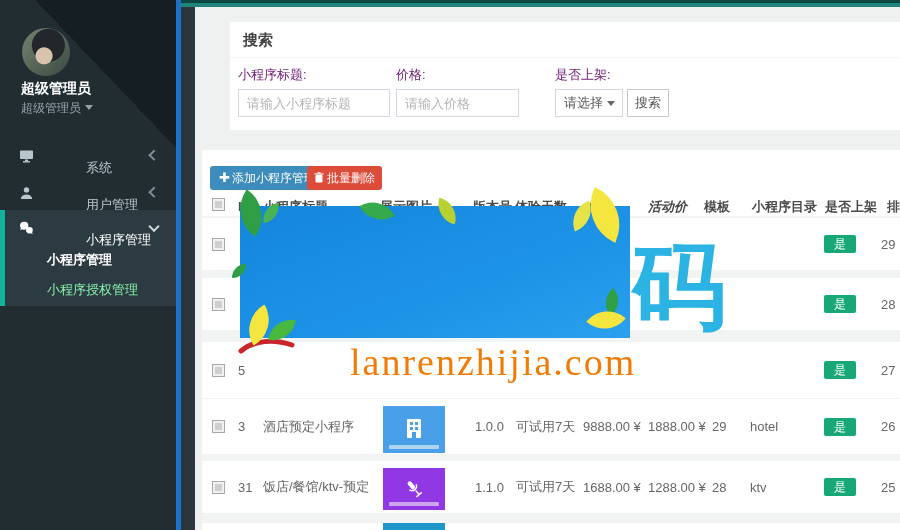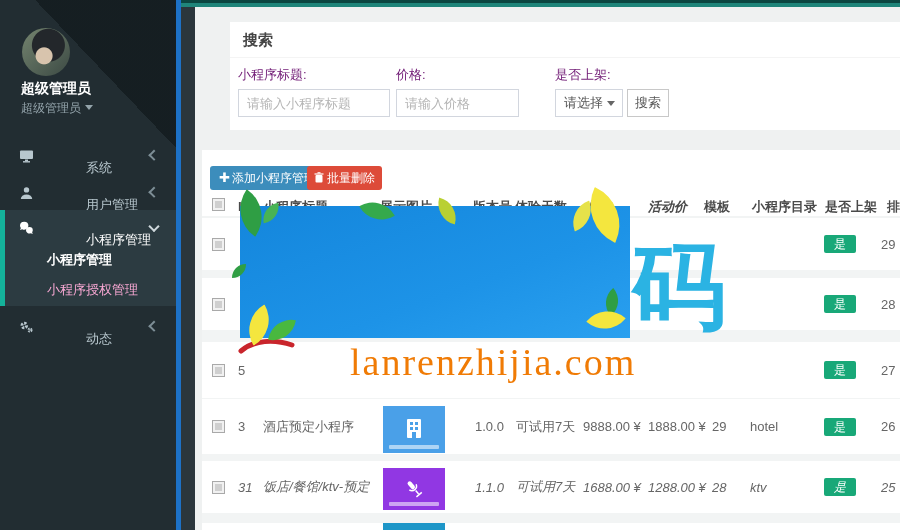--- a/index.html
+++ b/index.html
@@ -30,21 +30,21 @@
   .chev.down{transform:translateY(-70%) rotate(-45deg);}
   #nav-system{top:139px;height:34px;line-height:34px;}
   #nav-users{top:176px;height:34px;line-height:34px;}
   .nav-group-bg{position:absolute;left:0;top:210px;width:176px;height:96px;background:#2c3b41;}
   .active-strip{position:absolute;left:0;top:210px;width:5px;height:96px;background:#14b29a;}
   #nav-mini{top:210px;height:36px;line-height:36px;color:#fff;}
   #nav-mini .chev{border-color:#cfd8dc;}
   .sub-item{position:absolute;left:0;width:176px;height:28px;line-height:28px;font-size:13px;cursor:pointer;}
   .sub-item .lbl{position:absolute;left:47px;}
   #sub-mini{top:246px;color:#ffffff;font-weight:bold;}
-  #sub-auth{top:276px;color:#f9a8d4;}
+  #sub-auth{top:276px;color:#86efac;}
   #nav-dynamic{top:310px;height:34px;line-height:34px;}
 
   .scroll-strip{position:absolute;left:176px;top:0;width:5px;height:530px;background:#1d71c6;}
   .dark-strip{position:absolute;left:181px;top:0;width:14px;height:530px;background:#2b363c;}
 
   
   .topbar{position:absolute;left:181px;right:0;top:0;height:7px;background:#1f857a;border-top:3px solid #0c4641;box-sizing:border-box;}
 
   
   .card{position:absolute;background:#fff;}
@@ -75,21 +75,21 @@
   .btn-del svg{vertical-align:-1px;margin-right:3px;}
 
   .th{position:absolute;top:46px;height:22px;line-height:22px;font-size:13px;font-weight:bold;color:#4a4a4a;white-space:nowrap;}
   .rows-bg{position:absolute;left:0;right:0;top:66px;bottom:0;background:#f2f4f4;}
 
   .trow{position:absolute;left:0;width:698px;background:#fff;}
   #r1{top:68px;height:52px;}
   #r2{top:128px;height:52px;}
   #r3{top:192px;height:56px;}
   #r4{top:249px;height:55px;}
-  #r5{top:311px;height:52px;font-style:italic;}
+  #r5{top:311px;height:52px;}
   #r6{top:373px;height:7px;}
   .cell{position:absolute;top:0;height:100%;display:flex;align-items:center;font-size:13px;color:#666;white-space:nowrap;}
   .c-cb{left:10px;} .c-id{left:36px;} .c-title{left:61px;} .c-ver{left:273px;} .c-days{left:314px;}
   .c-price{left:381px;} .c-act{left:446px;} .c-tmpl{left:510px;} .c-dir{left:548px;} .c-listed{left:622px;} .c-sort{left:679px;}
   .th.c-cb{left:10px;top:48px;} .th.c-id{left:36px;} .th.c-title{left:61px;} .th.c-img{left:178px;} .th.c-ver{left:271px;}
   .th.c-days{left:313px;} .th.c-price{left:386px;} .th.c-act{left:446px;font-style:italic;} .th.c-tmpl{left:502px;text-align:right;} .th.c-dir{left:550px;}
   .th.c-listed{left:623px;} .th.c-sort{left:685px;}
 
   .cb{width:13px;height:13px;box-sizing:border-box;border:1px solid #a9a9a9;background:#f1f1f1;display:flex;align-items:center;justify-content:center;cursor:pointer;}
   .cb i{display:block;width:7px;height:7px;background:#cfcfcf;}
@@ -160,30 +160,20 @@
       <span class="chev down"></span>
     </div>
 
     <div class="sub-item" id="sub-mini">
       <span class="lbl">小程序管理</span>
     </div>
     <div class="sub-item" id="sub-auth">
       <span class="lbl">小程序授权管理</span>
     </div>
 
-    <div class="nav-item" id="nav-dynamic">
-      <span class="nav-icon">
-        <svg viewBox="0 0 15 15">
-            <circle cx="5.3" cy="6" r="2.3" fill="none" stroke="#b8c7ce" stroke-width="3" stroke-dasharray="2 1.2"></circle>
-            <circle cx="11" cy="10.6" r="1.5" fill="none" stroke="#b8c7ce" stroke-width="2.2" stroke-dasharray="1.4 0.9"></circle>
-          </svg>
-      </span>
-      <span class="lbl">动态</span>
-      <span class="chev left"></span>
-    </div>
   </aside>
 
   <div class="scroll-strip"></div>
   <div class="dark-strip"></div>
   <div class="topbar"></div>
 
   <section class="card card1">
     <div class="title">搜索</div>
     <div class="divider"></div>
 

